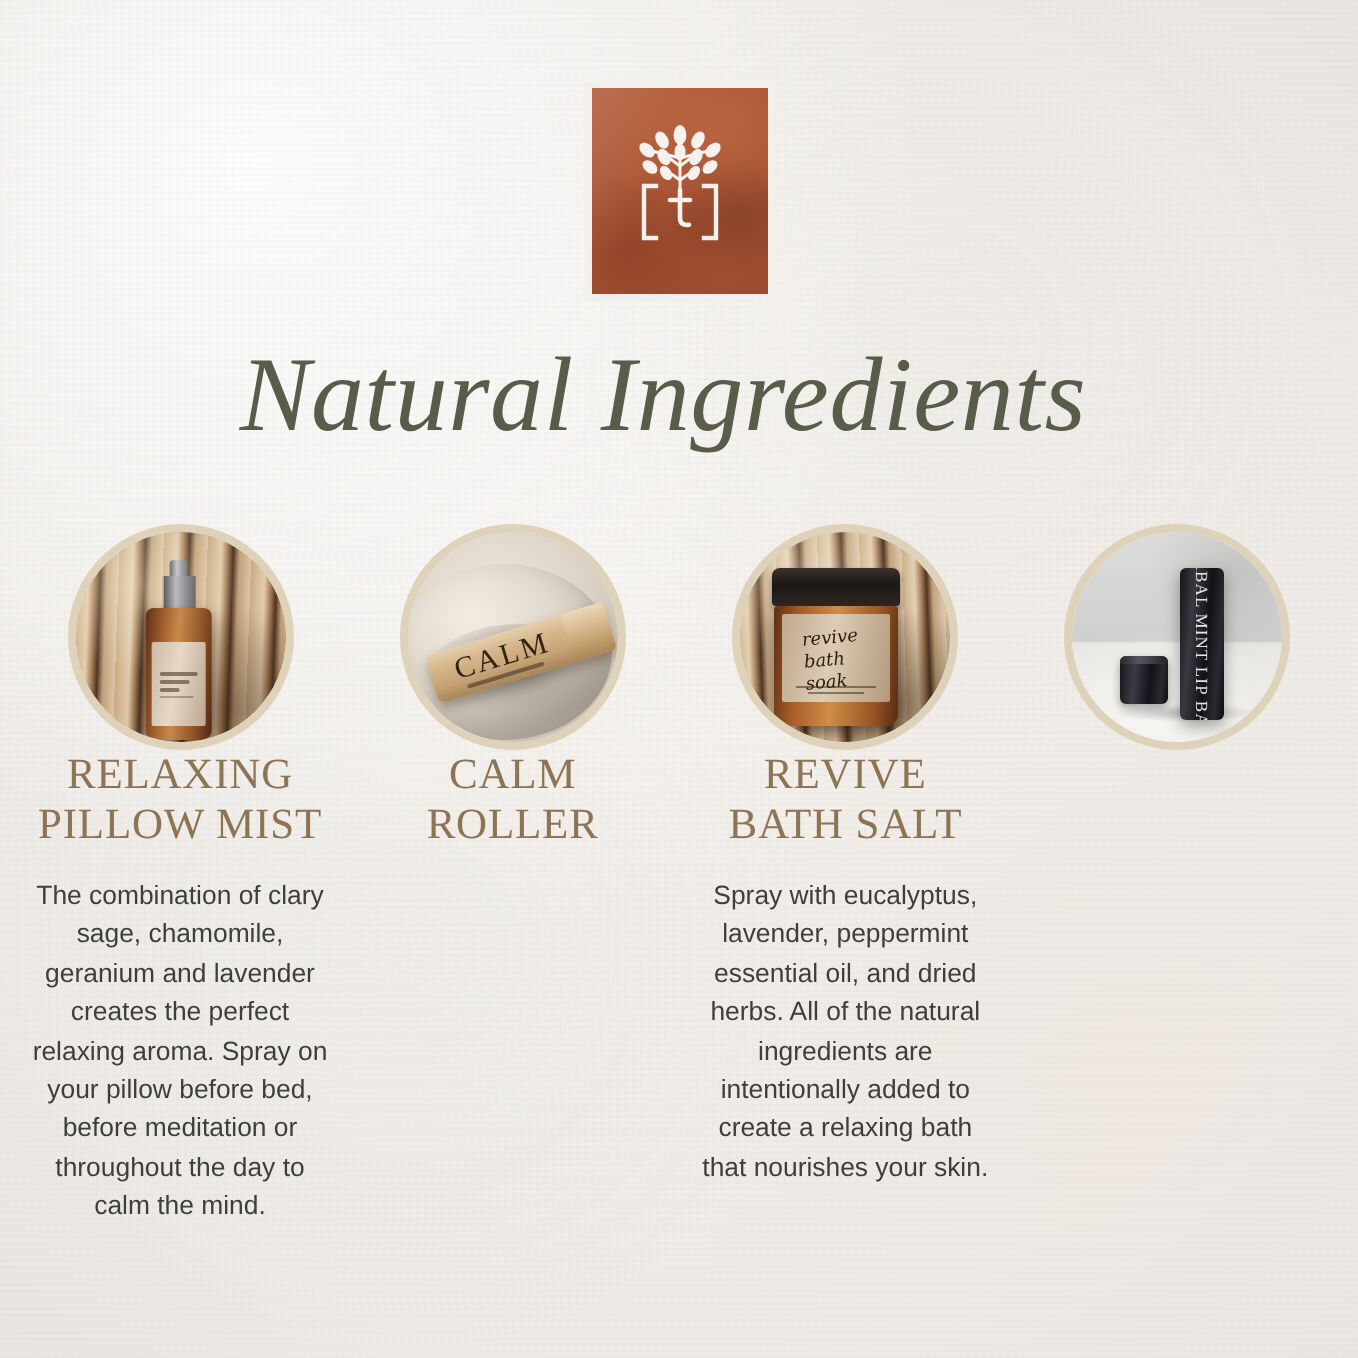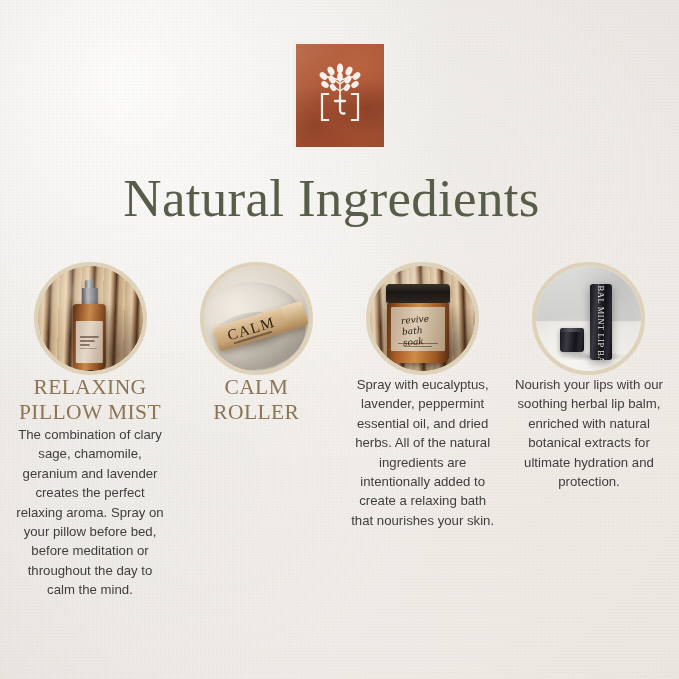--- a/index.html
+++ b/index.html
@@ -84,20 +84,21 @@
     position: absolute;
     top: 172px;
     left: 0;
     right: 16px;
     text-align: center;
     font-family: "Liberation Serif", "DejaVu Serif", serif;
     font-size: 53px;
     line-height: 1;
     color: #575d49;
     letter-spacing: 0.3px;
+    font-style: italic;
   }
 
   
   .grid {
     position: absolute;
     top: 262px;
     left: 8px;
     right: 8px;
     display: flex;
     justify-content: space-between;
@@ -372,20 +373,21 @@
     font-family: "Liberation Serif", "DejaVu Serif", serif;
     font-size: 21.5px;
     line-height: 25px;
     letter-spacing: 0.4px;
     color: #8c7454;
     text-align: center;
     text-transform: uppercase;
     white-space: pre-line;
   }
   .prod-desc {
+    margin-top: 13px;
     font-family: "Liberation Sans", sans-serif;
     font-size: 13.2px;
     line-height: 19.4px;
     color: #3e3e3e;
     text-align: center;
     padding: 0 6px;
     box-sizing: border-box;
   }
 </style>
 </head>
@@ -493,31 +495,32 @@
 bath soak</div>
               <div class="jar-fine">
                   <i></i>
                   <i></i>
                 </div>
             </div>
           </div>
         </div>
       </div>
     </div>
+    <div class="prod-title">REVIVE
+BATH SALT</div>
     <div class="prod-desc">Spray with eucalyptus, lavender, peppermint essential oil, and dried herbs. All of the natural ingredients are intentionally added to create a relaxing bath that nourishes your skin.</div>
   </div>
 
   <div class="card">
     <div class="photo-ring">
       <div class="photo">
         <div class="balm-scene"></div>
         <div class="balm-shadow"></div>
         <div class="balm-tube">
           <span class="balm-txt">HERBAL MINT
 LIP BALM</span>
         </div>
         <div class="balm-cap"></div>
       </div>
     </div>
-    <div class="prod-desc">Nourish your lips with our soothing herbal lip balm, enriched with natural botanical extracts for ultimate hydration and protection.</div>
   </div>
 
 </div>
 
 </body></html>

